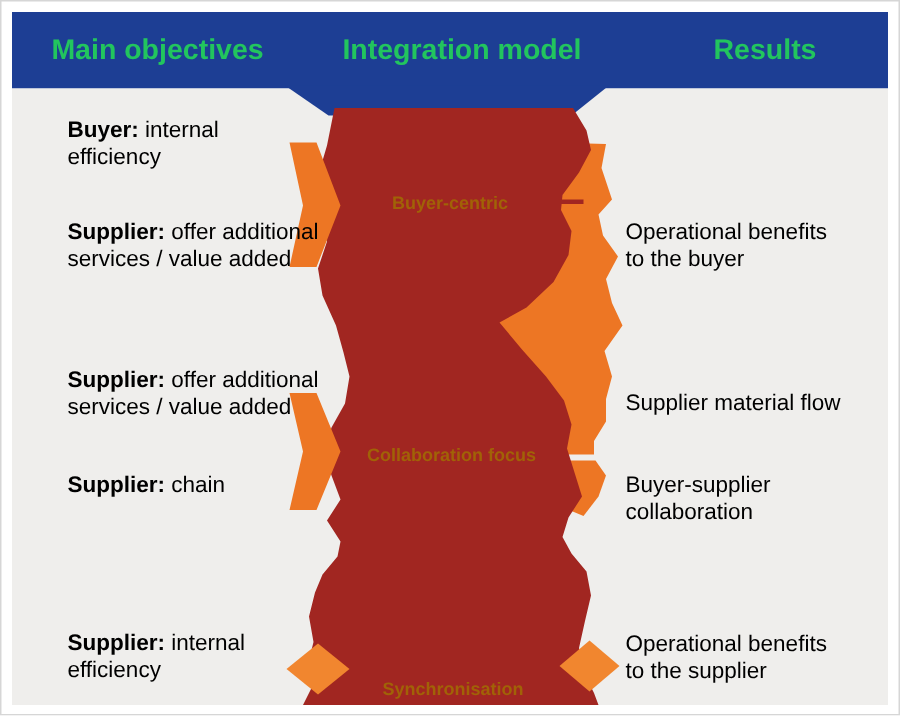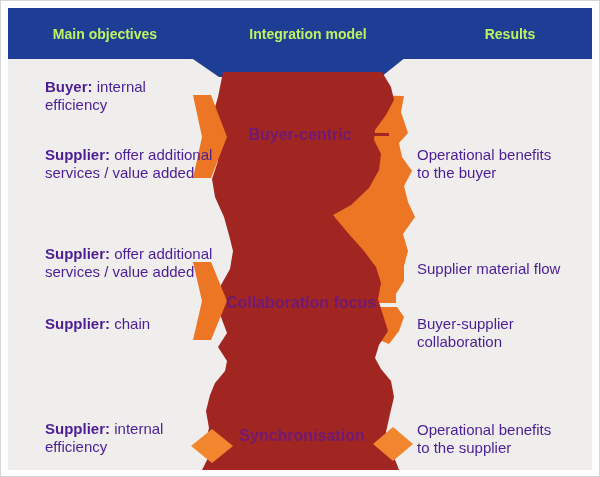--- a/index.html
+++ b/index.html
@@ -12,31 +12,31 @@
     position:absolute;left:8px;top:8px;width:584px;height:51px;
     background:#1d3e94;
   }
   .panel{
     position:absolute;left:8px;top:59px;width:584px;height:411px;
     background:#efeeec;
   }
   .shapes{position:absolute;left:0;top:0;}
   .hcol{
     position:absolute;top:50%;transform:translate(-50%,-50%);
-    color:#bef264;font-size:14px;font-weight:bold;white-space:nowrap;
+    color:#22c55e;font-size:19px;font-weight:bold;white-space:nowrap;
   }
   .l-item,.r-item{
-    position:absolute;color:#4c1d95;font-size:15px;line-height:18px;white-space:nowrap;
+    position:absolute;color:#000000;font-size:15px;line-height:18px;white-space:nowrap;
   }
   .l-item{left:45px;}
   .r-item{left:417px;}
   .l-item .b{font-weight:bold;margin-right:0.28em;}
   .stage{
     position:absolute;transform:translate(-50%,-50%);
-    color:#701a75;font-size:16px;font-weight:bold;white-space:nowrap;
+    color:#a16207;font-size:12px;font-weight:bold;white-space:nowrap;
   }
 </style>
 </head>
 <body>
 
 <div class="canvas">
 
   <div class="header-bar">
     <div class="hcol" style="left:97px">Main objectives</div>
     <div class="hcol" style="left:300px">Integration model</div>
@@ -78,21 +78,21 @@
   <div class="l-item" style="top:315px">
     <span class="b">Supplier:</span><span>chain</span><br>
   </div>
   <div class="l-item" style="top:420px">
     <span class="b">Supplier:</span><span>internal</span><br>
     <span>efficiency</span>
   </div>
 
   <div class="stage" style="left:300px;top:135px">Buyer-centric</div>
   <div class="stage" style="left:301px;top:303px">Collaboration focus</div>
-  <div class="stage" style="left:302px;top:436px">Synchronisation</div>
+  <div class="stage" style="left:302px;top:459px">Synchronisation</div>
 
   <div class="r-item" style="top:146px">
     <span>Operational benefits</span><br>
     <span>to the buyer</span>
   </div>
   <div class="r-item" style="top:260px">
     <span>Supplier material flow</span><br>
     <span></span>
   </div>
   <div class="r-item" style="top:315px">

